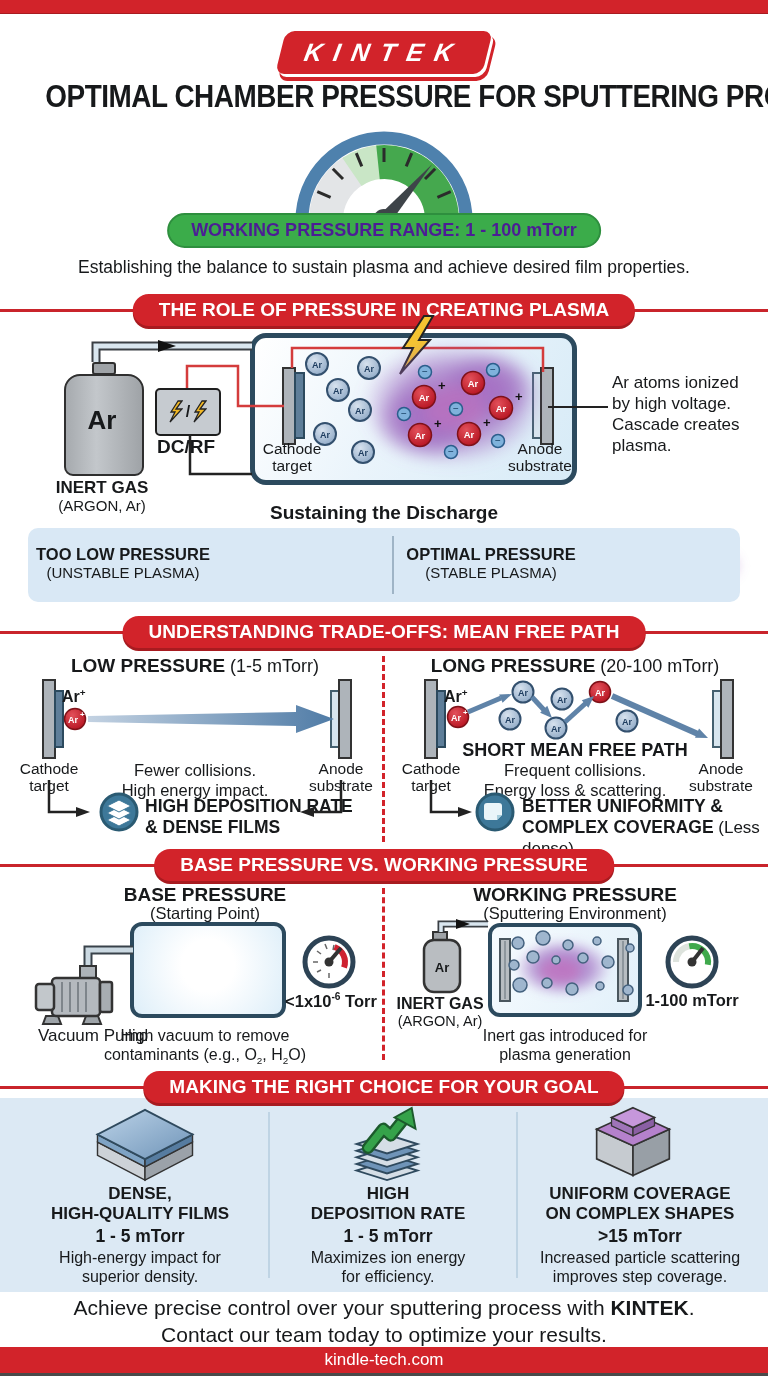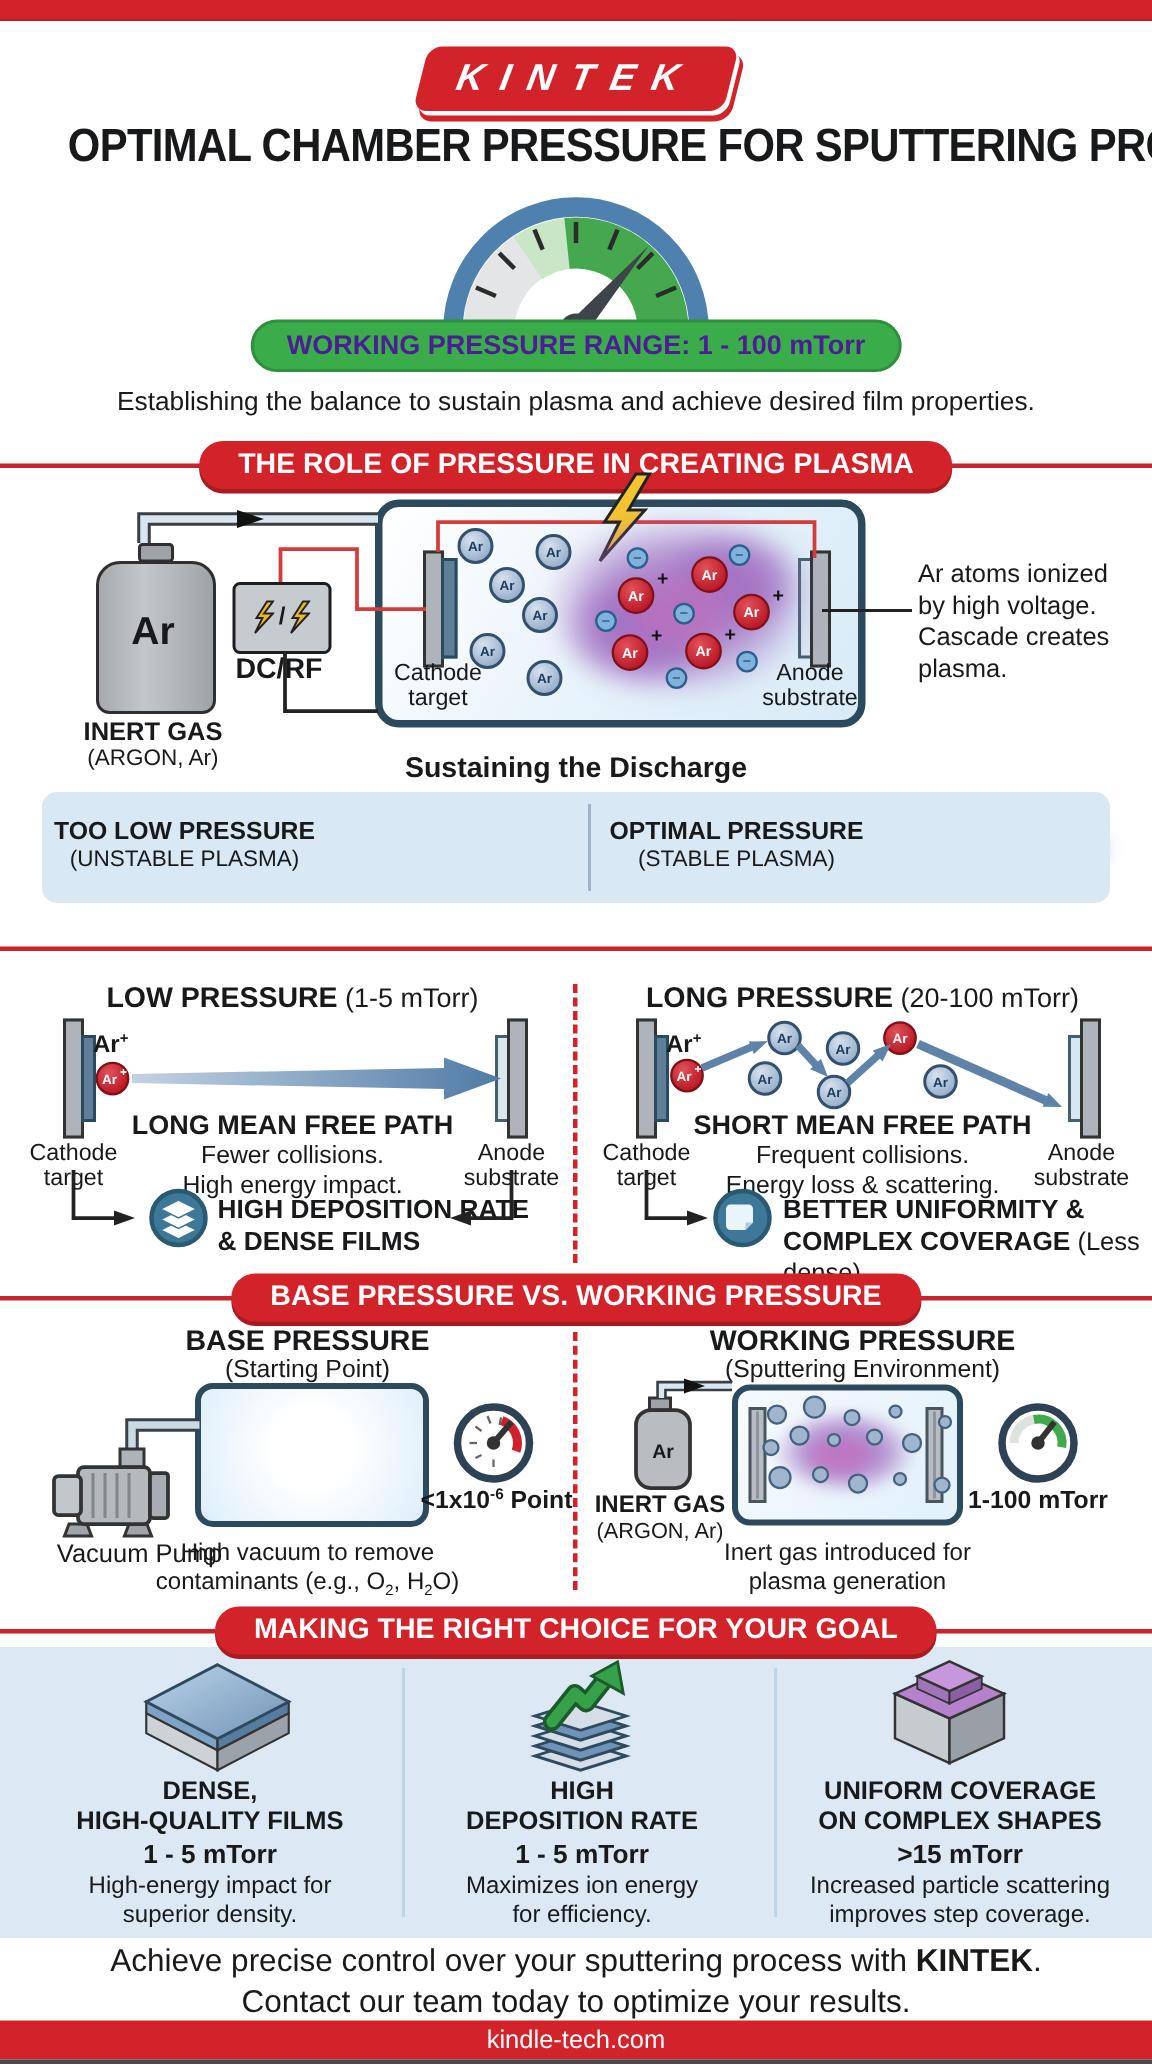--- a/index.html
+++ b/index.html
@@ -309,38 +309,38 @@
     <div class="b" style="font-size:16.5px">TOO LOW PRESSURE</div>
     <div style="font-size:15px">(UNSTABLE PLASMA)</div>
   </div>
   <div class="abs vgrey" style="left:392px;top:536px;height:58px"></div>
   <div class="abs ctr" style="left:404px;top:545px;width:174px">
     <div class="b" style="font-size:16.5px">OPTIMAL PRESSURE</div>
     <div style="font-size:15px">(STABLE PLASMA)</div>
   </div>
 
   <div class="abs secline" style="top:631px"></div>
+  <div class="abs pill" style="top:616px">UNDERSTANDING TRADE-OFFS: MEAN FREE PATH</div>
 
   <div class="abs vdash" style="left:382px;top:656px;height:186px"></div>
 
   <div class="abs ctr nowrap" style="left:20px;top:655px;width:350px;font-size:18px">
     <span class="b" style="font-size:19px">LOW PRESSURE</span><span> (1-5 mTorr)</span>
   </div>
   <div class="abs electrode-o" style="left:42px;top:679px;width:10px;height:76px"></div>
   <div class="abs electrode-c" style="left:54px;top:690px;width:6px;height:54px"></div>
   <div class="abs electrode-a" style="left:330px;top:690px;width:6px;height:54px"></div>
   <div class="abs electrode-o" style="left:338px;top:679px;width:10px;height:76px"></div>
   <div class="abs b" style="left:62px;top:687px;font-size:16px">
     <span>Ar</span><sup>+</sup>
   </div>
   <div class="abs ctr pre smlbl" style="left:9px;top:760px;width:80px">Cathode
 target</div>
   <div class="abs ctr pre smlbl" style="left:301px;top:760px;width:80px">Anode
 substrate</div>
-  <div class="abs ctr b" style="left:70px;top:740px;width:250px;font-size:18px">LONG MEAN FREE PATH</div>
   <div class="abs ctr pre" style="left:70px;top:760px;width:250px;font-size:16.5px;line-height:20px">Fewer collisions.
 High energy impact.</div>
   <div class="abs pre b" style="left:145px;top:796px;width:230px;font-size:17.5px;line-height:21px">HIGH DEPOSITION RATE
 &amp; DENSE FILMS</div>
 
   <div class="abs ctr nowrap" style="left:400px;top:655px;width:350px;font-size:18px">
     <span class="b" style="font-size:19px">LONG PRESSURE</span><span> (20-100 mTorr)</span>
   </div>
   <div class="abs electrode-o" style="left:424px;top:679px;width:10px;height:76px"></div>
   <div class="abs electrode-c" style="left:436px;top:690px;width:6px;height:54px"></div>
@@ -448,21 +448,21 @@
   <div class="abs secline" style="top:864px"></div>
   <div class="abs pill" style="top:849px">BASE PRESSURE VS. WORKING PRESSURE</div>
 
   <div class="abs vdash" style="left:382px;top:888px;height:172px"></div>
 
   <div class="abs ctr b" style="left:60px;top:884px;width:290px;font-size:19px">BASE PRESSURE</div>
   <div class="abs ctr" style="left:60px;top:904px;width:290px;font-size:16.5px">(Starting Point)</div>
   <div class="abs chamber" style="left:130px;top:922px;width:148px;height:88px;border-width:4px;border-radius:12px;background:radial-gradient(circle at 50% 45%,#ffffff 30%,#ddeef9 100%)"></div>
   <div class="abs ctr" style="left:18px;top:1026px;width:150px;font-size:17px">Vacuum Pump</div>
   <div class="abs ctr b" style="left:279px;top:991px;width:104px;font-size:16.5px">
-    <span>&lt;1x10</span><sup>-6</sup><span> Point</span>
+    <span>&lt;1x10</span><sup>-6</sup><span> Torr</span>
   </div>
   <div class="abs ctr" style="left:85px;top:1026px;width:240px;font-size:16px;line-height:19px">
     <div>High vacuum to remove</div>
     <div><span>contaminants (e.g., O</span><sub>2</sub><span>, H</span><sub>2</sub><span>O)</span></div>
   </div>
 
   <div class="abs ctr b" style="left:430px;top:884px;width:290px;font-size:19px">WORKING PRESSURE</div>
   <div class="abs ctr" style="left:430px;top:904px;width:290px;font-size:16.5px">(Sputtering Environment)</div>
   <div class="abs chamber" style="left:488px;top:923px;width:146px;height:86px;border-width:4px;border-radius:12px;background:linear-gradient(120deg,#f6fbfe,#e2f0fa)"></div>
   <div class="abs ctr b" style="left:388px;top:995px;width:104px;font-size:16px">INERT GAS</div>

